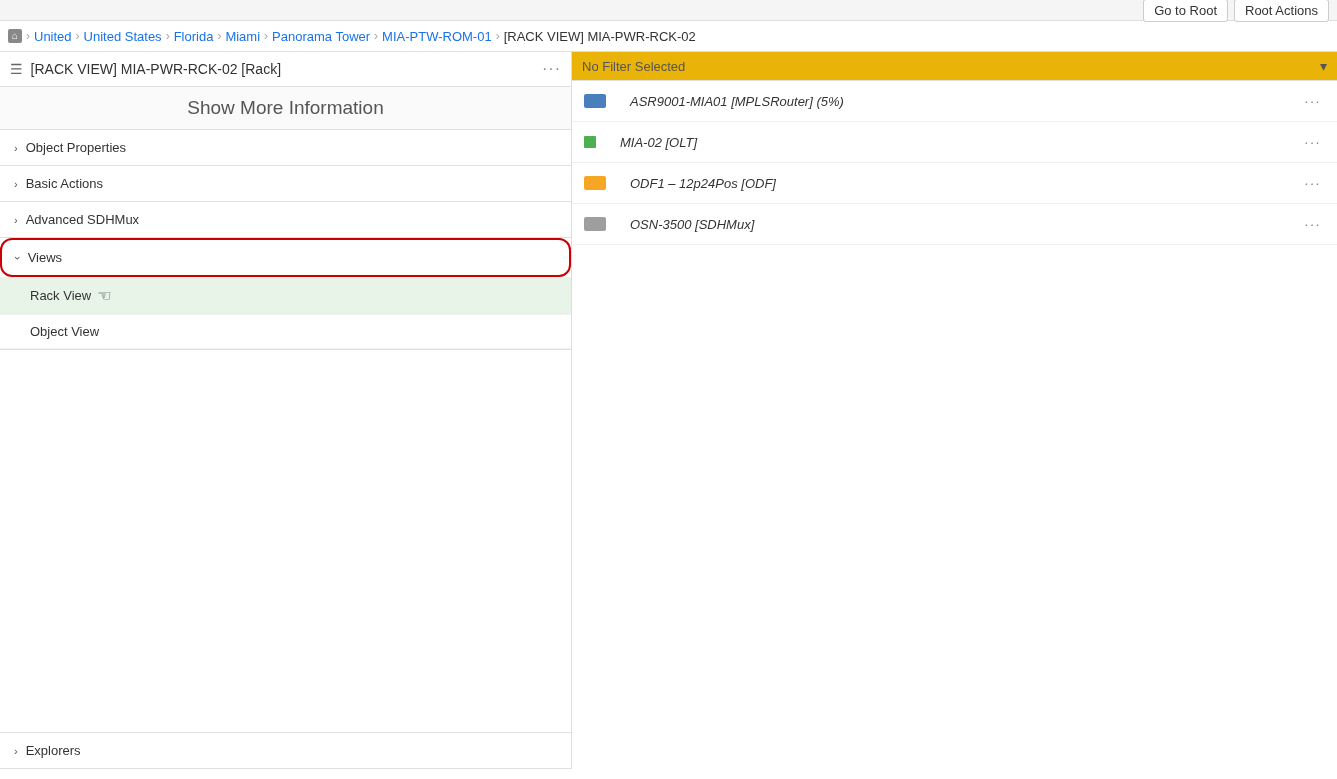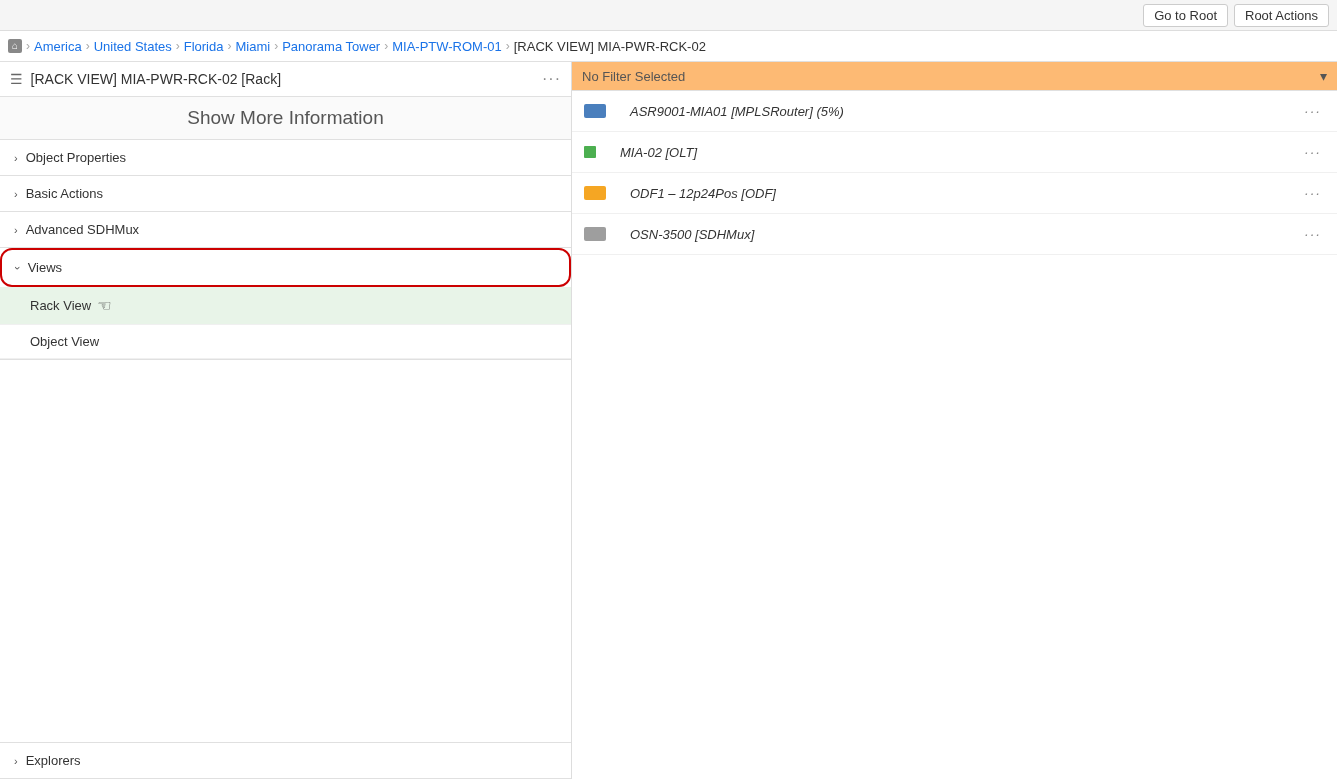--- a/index.html
+++ b/index.html
@@ -1,20 +1,20 @@
 <!DOCTYPE html>
 <html><head>
   <meta charset="utf-8">
   <style>
     * { box-sizing: border-box; margin: 0; padding: 0; }
     body { font-family: Arial, sans-serif; font-size: 13px; background: #fff; color: #333; height: 779px; overflow: hidden; }
 
     
     .top-bar {
-      height: 31px;
+      height: 21px;
       background: #f5f5f5;
       border-bottom: 1px solid #ddd;
       display: flex;
       align-items: center;
       justify-content: flex-end;
       padding: 0 8px;
       gap: 6px;
     }
     .top-bar-btn {
       background: #fff;
@@ -175,21 +175,21 @@
       flex-direction: column;
       overflow: hidden;
     }
 
     
     .filter-bar {
       display: flex;
       align-items: center;
       padding: 6px 10px;
       border-bottom: 1px solid #e0e0e0;
-      background: #fdba74;
+      background: #eab308;
       gap: 41px;
     }
     .filter-select {
       flex: 1;
       background: transparent;
       border: none;
       font-size: 13px;
       color: #555;
       cursor: pointer;
       outline: none;
@@ -247,21 +247,21 @@
   <button class="top-bar-btn">Go to Root</button>
   <button class="top-bar-btn">Root Actions</button>
 </div>
 
 <div class="breadcrumb">
   <div class="breadcrumb-item">
     <span class="breadcrumb-icon">⌂</span>
   </div>
   <span class="breadcrumb-sep">›</span>
   <div class="breadcrumb-item">
-    <a class="breadcrumb-link">America</a>
+    <a class="breadcrumb-link">United</a>
   </div>
   <span class="breadcrumb-sep">›</span>
   <div class="breadcrumb-item">
     <a class="breadcrumb-link">United States</a>
   </div>
   <span class="breadcrumb-sep">›</span>
   <div class="breadcrumb-item">
     <a class="breadcrumb-link">Florida</a>
   </div>
   <span class="breadcrumb-sep">›</span>

